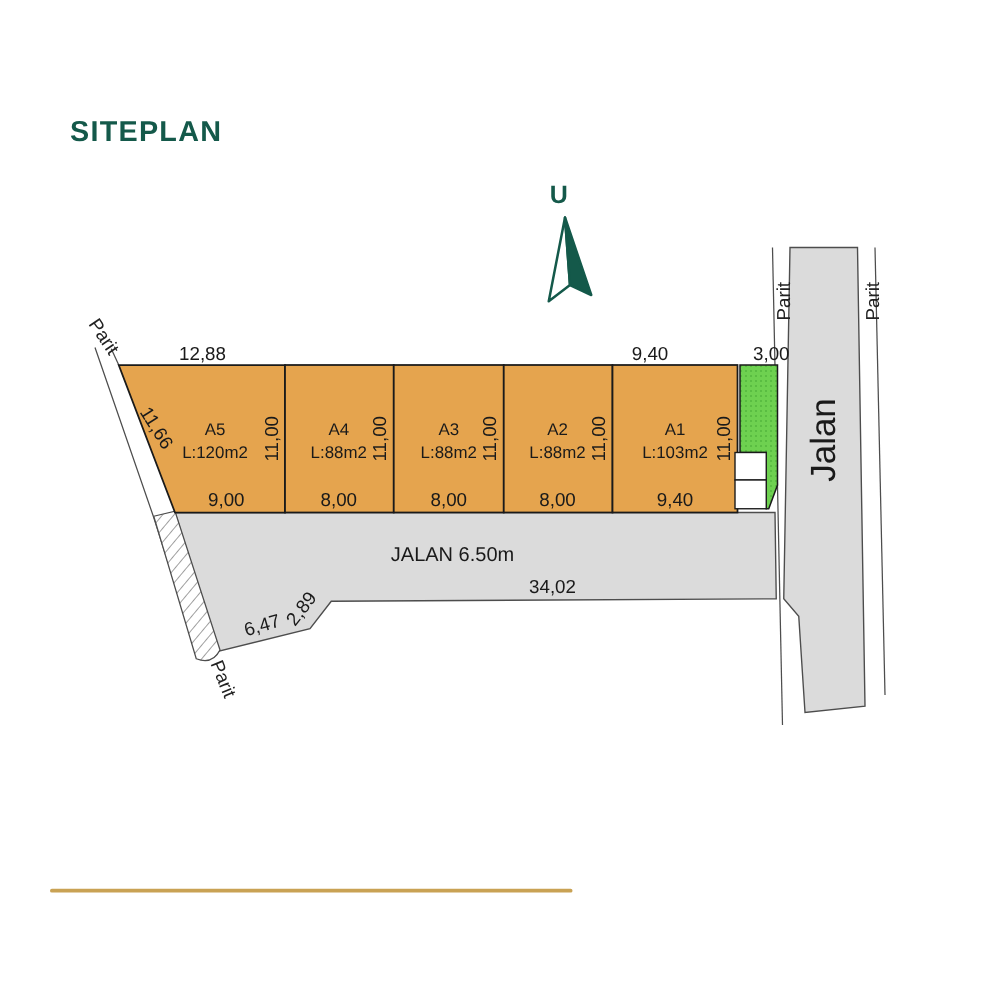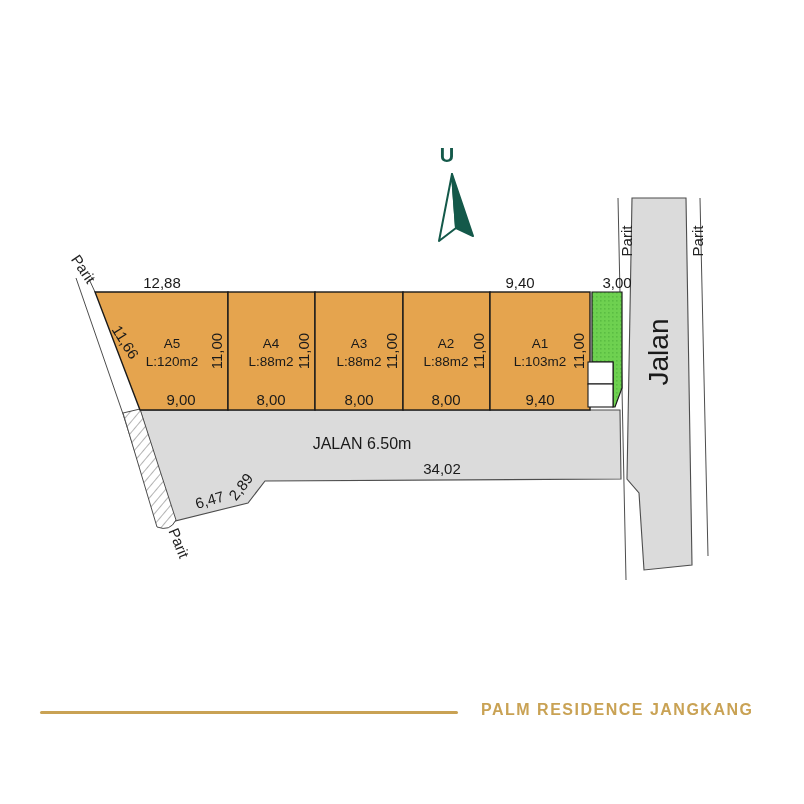--- a/index.html
+++ b/index.html
@@ -19,20 +19,21 @@
   .road-label{font-size:16px;fill:#1a1a1a;}
   .jalan{font-size:28px;fill:#1a1a1a;}
   .parit{font-size:15px;fill:#222222;}
   .north{font-size:20px;font-weight:bold;fill:#14594a;}
 </style>
 </head>
 <body>
 
 <div class="page">
 
+  <div class="title">SITEPLAN</div>
 
   <svg class="plan-svg" width="804" height="804" viewBox="0 0 804 804">
     <defs>
       <pattern id="greendots" width="4" height="4" patternUnits="userSpaceOnUse">
         <rect width="4" height="4" fill="#6ed150"></rect>
         <rect x="0" y="0" width="1.6" height="1.6" fill="#5abd42"></rect>
       </pattern>
       <pattern id="hatch" width="7" height="7" patternUnits="userSpaceOnUse" patternTransform="rotate(40)">
         <rect width="7" height="7" fill="#ffffff"></rect>
         <line x1="0" y1="0" x2="0" y2="7" stroke="#8a8a8a" stroke-width="1.3"></line>
@@ -103,15 +104,14 @@
 
     <text class="jalan" x="668" y="352" text-anchor="middle" transform="rotate(-90 668 352)">Jalan</text>
 
     <text class="parit" x="79" y="272" text-anchor="middle" transform="rotate(56 79 272)">Parit</text>
     <text class="parit" x="174" y="545" text-anchor="middle" transform="rotate(68 174 545)">Parit</text>
     <text class="parit" x="632" y="241" text-anchor="middle" transform="rotate(-90 632 241)">Parit</text>
     <text class="parit" x="703" y="241" text-anchor="middle" transform="rotate(-90 703 241)">Parit</text>
   </svg>
 
   <div class="footer-line"></div>
-  <div class="footer-title">PALM RESIDENCE JANGKANG</div>
 
 </div>
 
 </body></html>

